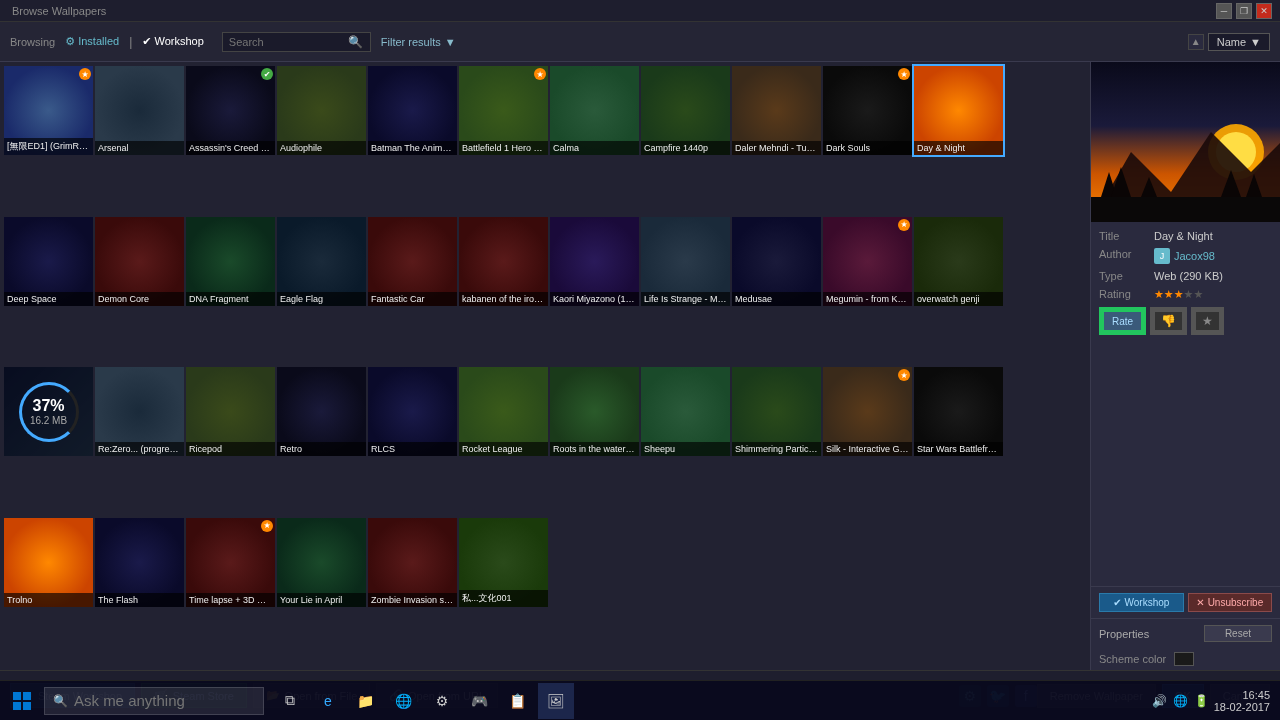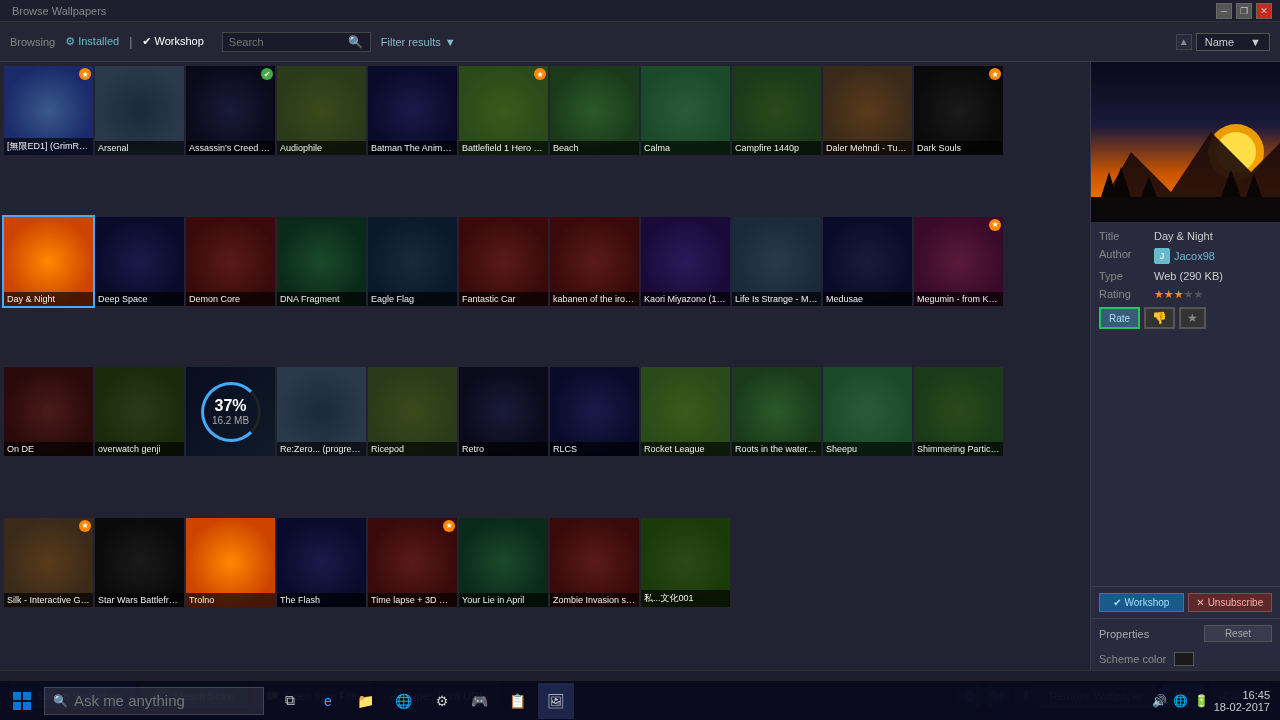--- a/index.html
+++ b/index.html
@@ -18,21 +18,21 @@
     .left-panel { flex: 1; background: #2a2a3e; display: flex; flex-direction: column; }
 
     
     .topbar { background: #252535; height: 40px; display: flex; align-items: center; padding: 0 10px; gap: 10px; border-bottom: 1px solid #3a3a4e; }
     .topbar-label { color: #888; font-size: 11px; }
     .topbar-link { color: #6bc; font-size: 11px; cursor: pointer; display: flex; align-items: center; gap: 3px; }
     .topbar-link.active { color: #fff; }
     .search-box { display: flex; align-items: center; background: #1a1a2a; border: 1px solid #444; padding: 2px 6px; margin-left: 8px; }
     .search-box input { background: transparent; border: none; outline: none; color: #ccc; font-size: 11px; width: 120px; }
     .filter-btn { display: flex; align-items: center; gap: 4px; color: #8bc; font-size: 11px; cursor: pointer; }
-    .sort-select { margin-left: auto; display: flex; align-items: flex-start; gap: 16px; background: #1a1a2a; border: 1px solid #555; padding: 2px 8px; color: #ccc; font-size: 11px; cursor: pointer; }
+    .sort-select { margin-left: auto; display: flex; align-items: flex-start; gap: 4px; background: #1a1a2a; border: 1px solid #555; padding: 2px 8px; color: #ccc; font-size: 11px; cursor: pointer; }
 
     
     .wallpaper-grid { display: flex; flex-wrap: wrap; gap: 2px; padding: 4px; overflow-y: auto; flex: 1; background: #222232; }
     .wp-thumb { width: 89px; height: 89px; background: #333; position: relative; cursor: pointer; overflow: hidden; flex-shrink: 0; }
     .wp-label { position: absolute; bottom: 0; left: 0; right: 0; background: rgba(0,0,0,0.65); color: #eee; font-size: 9px; padding: 2px 3px; white-space: nowrap; overflow: hidden; text-overflow: ellipsis; }
     .wp-thumb.selected { outline: 2px solid #4af; }
     .wp-downloading { position: absolute; inset: 0; background: rgba(0,0,0,0.7); display: flex; flex-direction: column; align-items: center; justify-content: center; }
     .wp-downloading .pct { color: #fff; font-size: 16px; font-weight: bold; }
     .wp-downloading .size { color: #aaa; font-size: 10px; }
     .wp-badge { position: absolute; top: 2px; right: 2px; width: 12px; height: 12px; border-radius: 50%; font-size: 8px; display: flex; align-items: center; justify-content: center; }
@@ -43,21 +43,21 @@
     .right-panel { width: 190px; background: #2a2a3e; border-left: 1px solid #3a3a4e; display: flex; flex-direction: column; }
     .preview-img { width: 190px; height: 160px; background: linear-gradient(135deg, #1a1a4a 0%, #4a2a1a 40%, #ff6600 70%, #ffaa00 100%); position: relative; flex-shrink: 0; }
     .properties { padding: 8px; flex: 1; }
     .prop-row { display: flex; margin-bottom: 6px; font-size: 11px; }
     .prop-label { color: #888; width: 55px; flex-shrink: 0; }
     .prop-value { color: #ccc; flex: 1; }
     .prop-author { display: flex; align-items: center; gap: 4px; }
     .author-avatar { width: 16px; height: 16px; background: #6bc; border-radius: 2px; display: flex; align-items: center; justify-content: center; font-size: 9px; color: #fff; }
     .author-name { color: #6bc; cursor: pointer; }
     .rating-btns { display: flex; gap: 4px; margin-top: 4px; }
-    .rate-btn { background: #3a5a7a; border: 2px solid #22c55e; color: #adf; font-size: 10px; padding: 2px 8px; cursor: pointer; display: flex; align-items: center; gap: 2px; }
+    .rate-btn { background: #3a5a7a; border: 5px solid #22c55e; color: #adf; font-size: 10px; padding: 2px 8px; cursor: pointer; display: flex; align-items: center; gap: 2px; }
     .workshop-unsub-row { display: flex; gap: 4px; padding: 6px 8px; border-top: 1px solid #3a3a4e; }
     .workshop-btn { flex: 1; background: #1a5a8a; border: 1px solid #2a7aaa; color: #adf; font-size: 10px; padding: 3px 6px; cursor: pointer; display: flex; align-items: center; justify-content: center; gap: 3px; }
     .unsub-btn { flex: 1; background: #5a2a2a; border: 1px solid #8a4a4a; color: #faa; font-size: 10px; padding: 3px 6px; cursor: pointer; display: flex; align-items: center; justify-content: center; gap: 3px; }
     .props-header { display: flex; justify-content: space-between; align-items: center; padding: 6px 8px; border-top: 1px solid #3a3a4e; }
     .props-title { color: #aaa; font-size: 11px; }
     .reset-btn { background: #3a3a4e; border: 1px solid #555; color: #aaa; font-size: 10px; padding: 2px 20px; cursor: pointer; }
     .scheme-row { display: flex; align-items: center; padding: 4px 8px; gap: 8px; font-size: 11px; }
     .scheme-label { color: #888; }
     .color-swatch { width: 20px; height: 14px; background: #1a1a1a; border: 1px solid #555; cursor: pointer; }
 
@@ -177,29 +177,20 @@
           </svg><div class="wp-label">Batman The Animated Series (With Lightning)</div></div>
         <div class="wp-thumb" style="background: linear-gradient(135deg, rgb(42, 74, 26), rgb(58, 90, 26));"><svg width="89" height="89">
             <defs>
               <radialGradient id="rg5" cx="50%" cy="50%">
                 <stop offset="0%" stop-color="#3a5a1a"></stop>
                 <stop offset="100%" stop-color="#2a4a1a"></stop>
               </radialGradient>
             </defs>
             <rect width="89" height="89" fill="url(#rg5)"></rect>
           </svg><div class="wp-label">Battlefield 1 Hero and Zeppelin (No Music)</div><div class="wp-badge star">★</div></div>
-        <div class="wp-thumb" style="background: linear-gradient(135deg, rgb(26, 58, 26), rgb(42, 90, 42));"><svg width="89" height="89">
-            <defs>
-              <radialGradient id="rg6" cx="50%" cy="50%">
-                <stop offset="0%" stop-color="#2a5a2a"></stop>
-                <stop offset="100%" stop-color="#1a3a1a"></stop>
-              </radialGradient>
-            </defs>
-            <rect width="89" height="89" fill="url(#rg6)"></rect>
-          </svg><div class="wp-label">Beach</div></div>
         <div class="wp-thumb" style="background: linear-gradient(135deg, rgb(26, 74, 42), rgb(42, 90, 58));"><svg width="89" height="89">
             <defs>
               <radialGradient id="rg7" cx="50%" cy="50%">
                 <stop offset="0%" stop-color="#2a5a3a"></stop>
                 <stop offset="100%" stop-color="#1a4a2a"></stop>
               </radialGradient>
             </defs>
             <rect width="89" height="89" fill="url(#rg7)"></rect>
           </svg><div class="wp-label">Calma</div></div>
         <div class="wp-thumb" style="background: linear-gradient(135deg, rgb(26, 58, 26), rgb(42, 74, 26));"><svg width="89" height="89">
@@ -321,29 +312,20 @@
           </svg><div class="wp-label">Medusae</div></div>
         <div class="wp-thumb" style="background: linear-gradient(135deg, rgb(58, 10, 42), rgb(90, 26, 58));"><svg width="89" height="89">
             <defs>
               <radialGradient id="rg22" cx="50%" cy="50%">
                 <stop offset="0%" stop-color="#5a1a3a"></stop>
                 <stop offset="100%" stop-color="#3a0a2a"></stop>
               </radialGradient>
             </defs>
             <rect width="89" height="89" fill="url(#rg22)"></rect>
           </svg><div class="wp-label">Megumin - from KonoSuba 1080p</div><div class="wp-badge star">★</div></div>
-        <div class="wp-thumb" style="background: linear-gradient(135deg, rgb(42, 10, 10), rgb(74, 26, 26));"><svg width="89" height="89">
-            <defs>
-              <radialGradient id="rg23" cx="50%" cy="50%">
-                <stop offset="0%" stop-color="#4a1a1a"></stop>
-                <stop offset="100%" stop-color="#2a0a0a"></stop>
-              </radialGradient>
-            </defs>
-            <rect width="89" height="89" fill="url(#rg23)"></rect>
-          </svg><div class="wp-label">On DE</div></div>
         <div class="wp-thumb" style="background: linear-gradient(135deg, rgb(26, 42, 10), rgb(42, 58, 26));"><svg width="89" height="89">
             <defs>
               <radialGradient id="rg24" cx="50%" cy="50%">
                 <stop offset="0%" stop-color="#2a3a1a"></stop>
                 <stop offset="100%" stop-color="#1a2a0a"></stop>
               </radialGradient>
             </defs>
             <rect width="89" height="89" fill="url(#rg24)"></rect>
           </svg><div class="wp-label">overwatch genji</div></div>
         <div class="wp-thumb" style="background: linear-gradient(135deg, rgb(26, 42, 106), rgb(58, 90, 138)); padding-left: 36px;">

